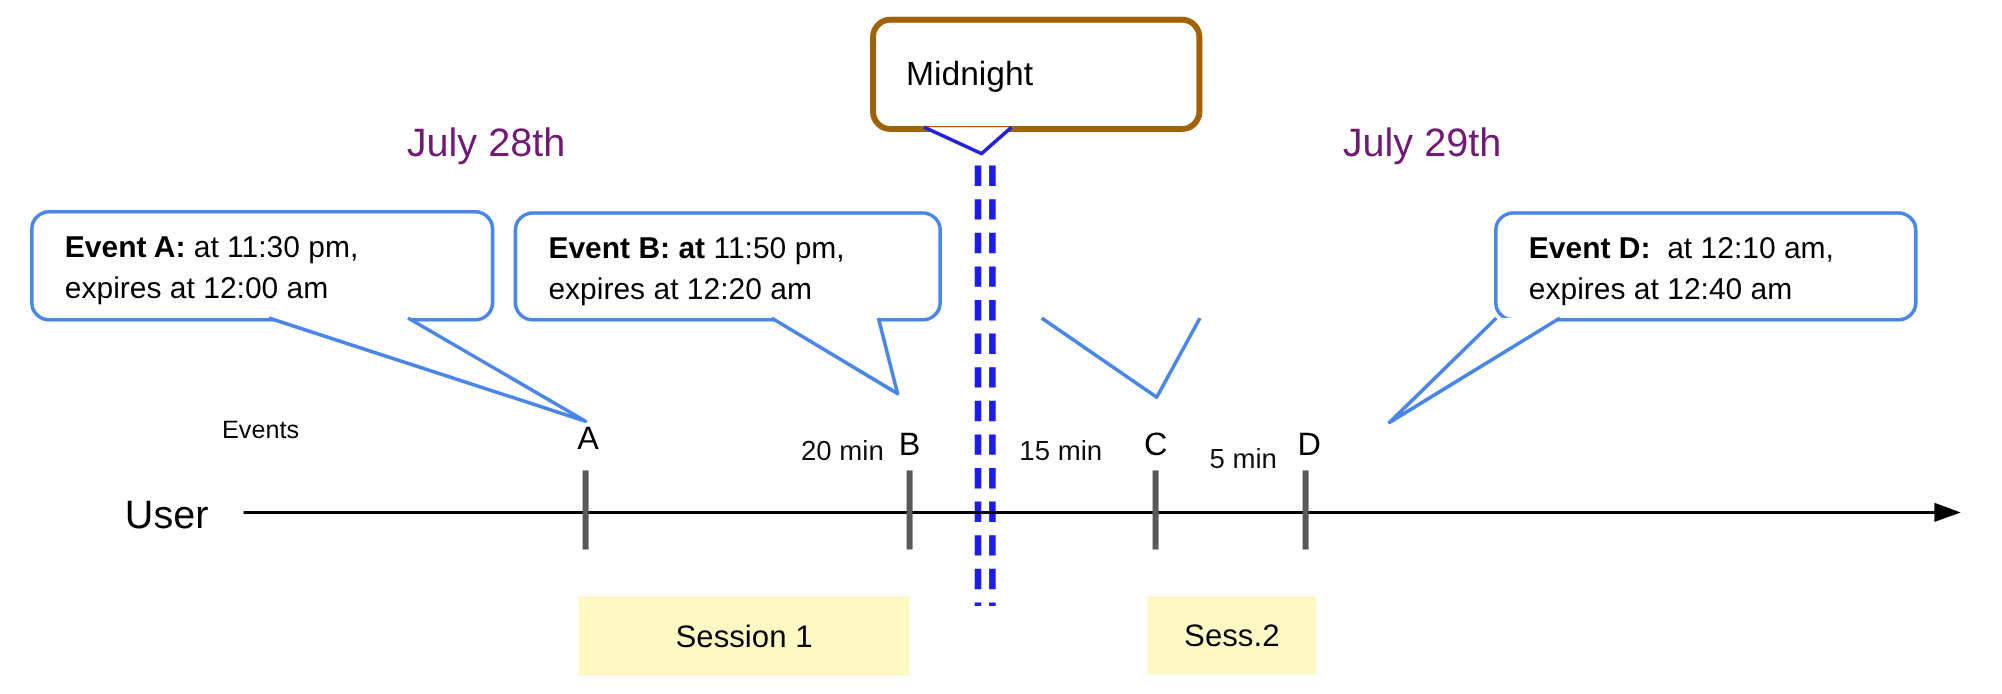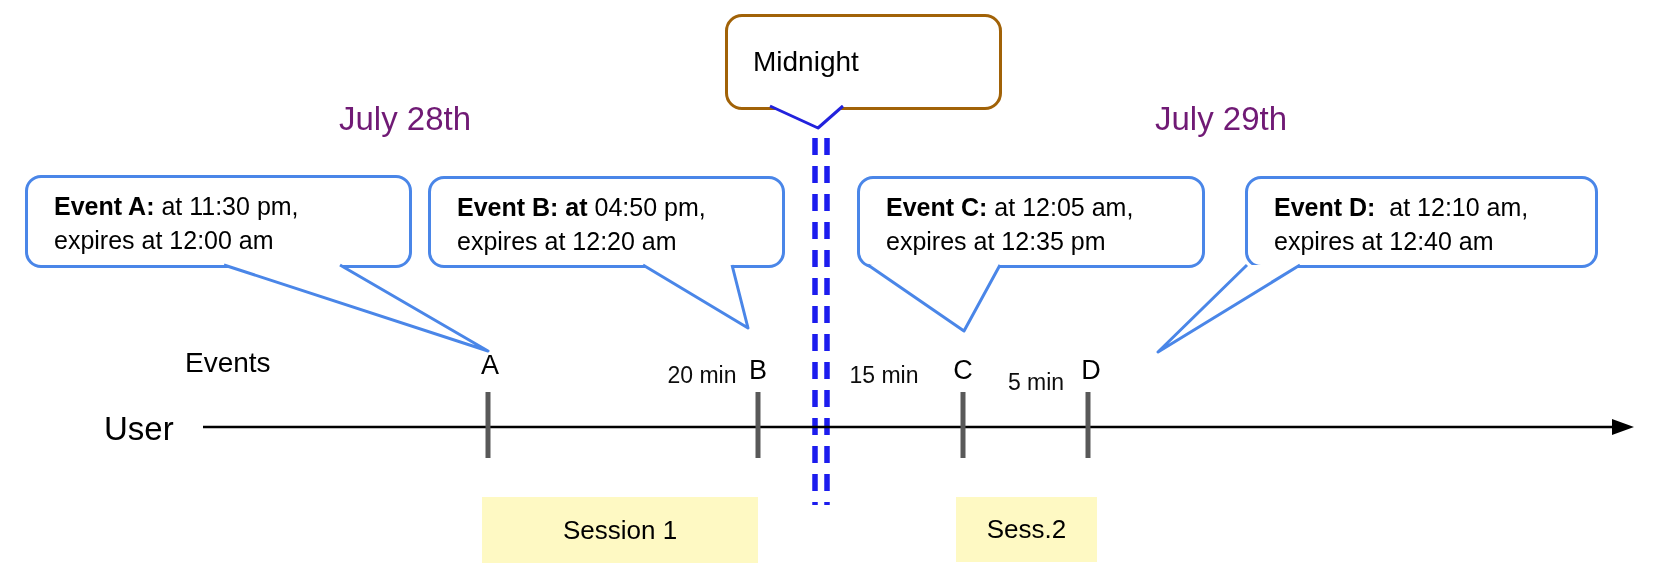--- a/index.html
+++ b/index.html
@@ -29,21 +29,21 @@
     padding:11px 8px 0 26px;
     white-space:pre-wrap;
     z-index:1;
   }
   .bubble b{font-weight:700;}
   .midnight-bubble{
     position:absolute;
     box-sizing:border-box;
     left:725px;top:14px;width:277px;height:96px;
     background:#ffffff;
-    border:3px solid #a16207;
+    border:5px solid #a16207;
     border-radius:17px;
     font-size:28px;
     display:flex;align-items:center;
     padding-left:25px;
     z-index:1;
   }
   .tick-label{
     position:absolute;
     font-size:27px;
     transform:translateX(-50%);
@@ -69,39 +69,37 @@
     z-index:2;
     pointer-events:none;
   }
 </style>
 </head>
 <body>
 
 <div id="canvas">
 
   <div class="abs date-label" style="left:300px;top:100px;">July 28th</div>
-  <div class="abs date-label" style="left:1116px;top:100px;">July 29th</div>
+  <div class="abs date-label" style="left:1080px;top:100px;">July 29th</div>
 
   <div class="midnight-bubble">
     <span>Midnight</span>
   </div>
 
   <div class="bubble" style="left:25px;top:175px;width:387px;height:93px;"><b>Event A:</b><span> at 11:30 pm,
 expires at 12:00 am</span></div>
 
-  <div class="bubble" style="left:428px;top:176px;width:357px;height:92px;"><b>Event B: at</b><span> 04:50 pm,
+  <div class="bubble" style="left:428px;top:176px;width:357px;height:92px;"><b>Event B: at</b><span> 11:50 pm,
 expires at 12:20 am</span></div>
 
-  <div class="bubble" style="left:857px;top:176px;width:348px;height:92px;"><b>Event C:</b><span> at 12:05 am,
-expires at 12:35 pm</span></div>
 
   <div class="bubble" style="left:1245px;top:176px;width:353px;height:92px;"><b>Event D:</b><span>  at 12:10 am,
 expires at 12:40 am</span></div>
 
-  <div class="side-label" style="left:185px;top:347px;font-size:28px;">Events</div>
+  <div class="side-label" style="left:185px;top:347px;font-size:21px;">Events</div>
   <div class="side-label" style="left:104px;top:410px;font-size:33px;">User</div>
 
   <div class="tick-label" style="left:490px;top:350px;">A</div>
   <div class="tick-label" style="left:758px;top:355px;">B</div>
   <div class="tick-label" style="left:963px;top:355px;">C</div>
   <div class="tick-label" style="left:1091px;top:355px;">D</div>
 
   <div class="interval-label" style="left:666px;top:362px;margin-left:36px;">20 min</div>
   <div class="interval-label" style="left:884px;top:362px;">15 min</div>
   <div class="interval-label" style="left:1036px;top:369px;">5 min</div>

